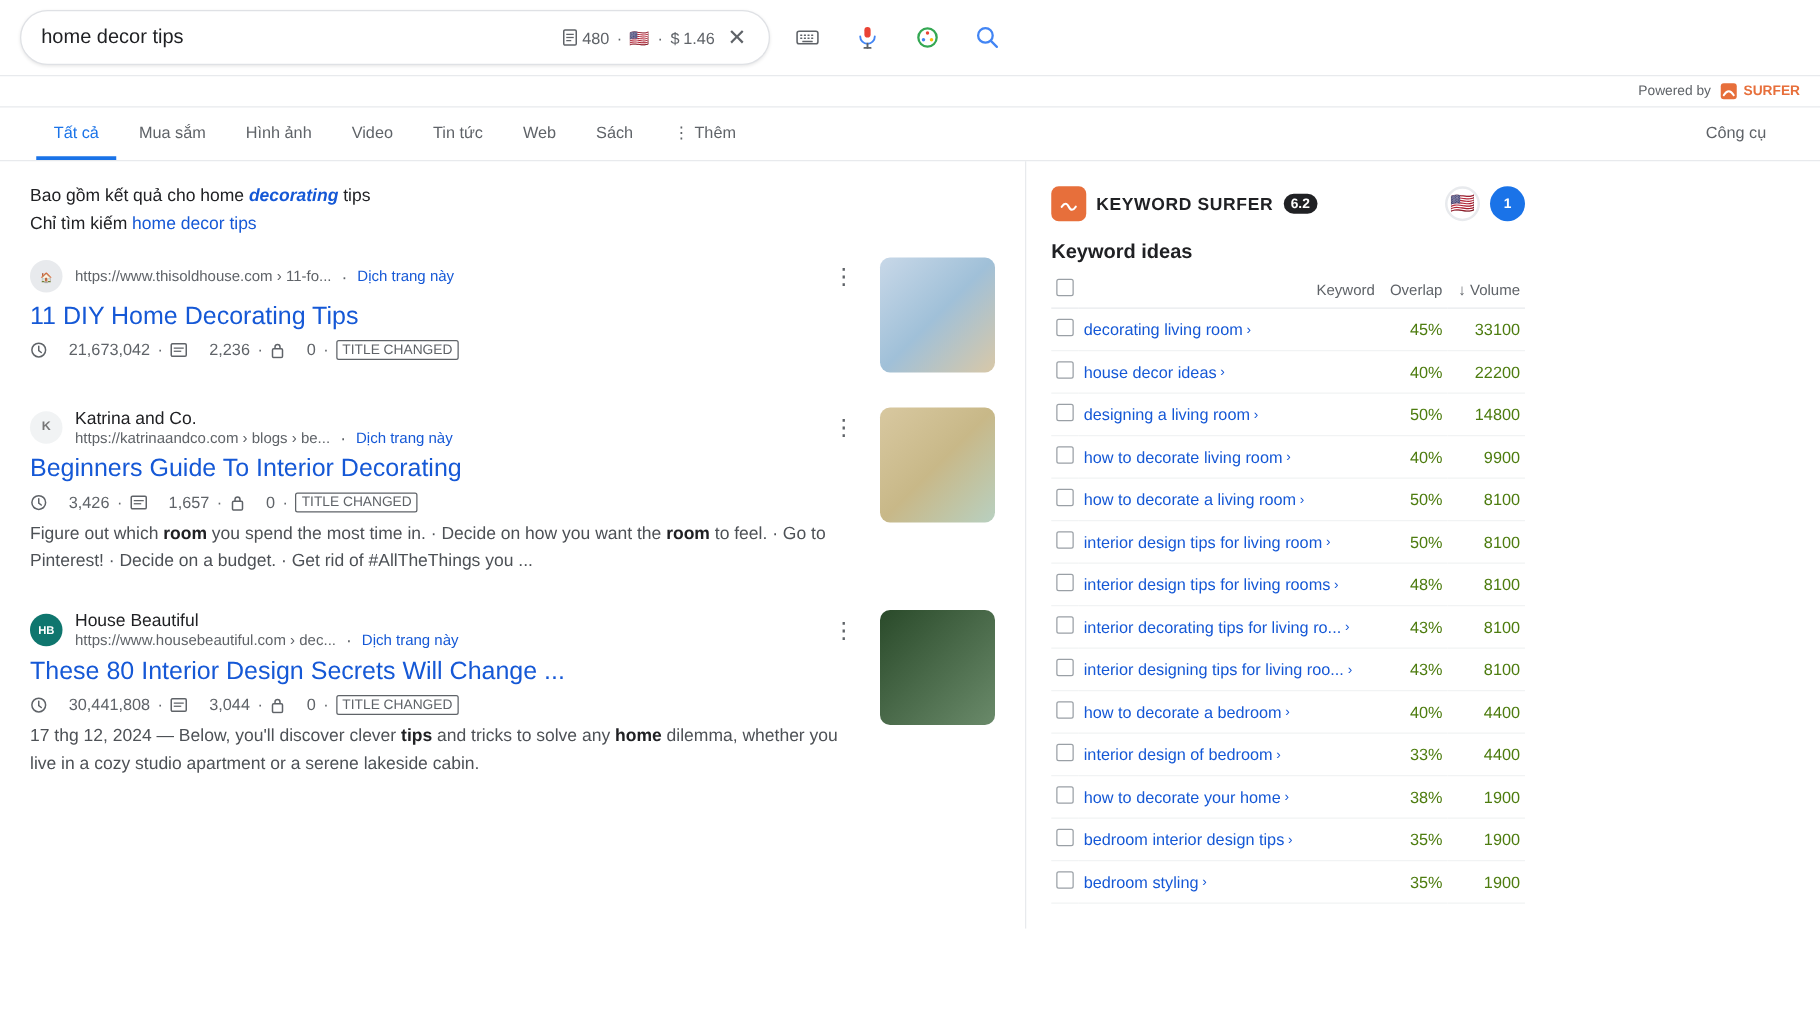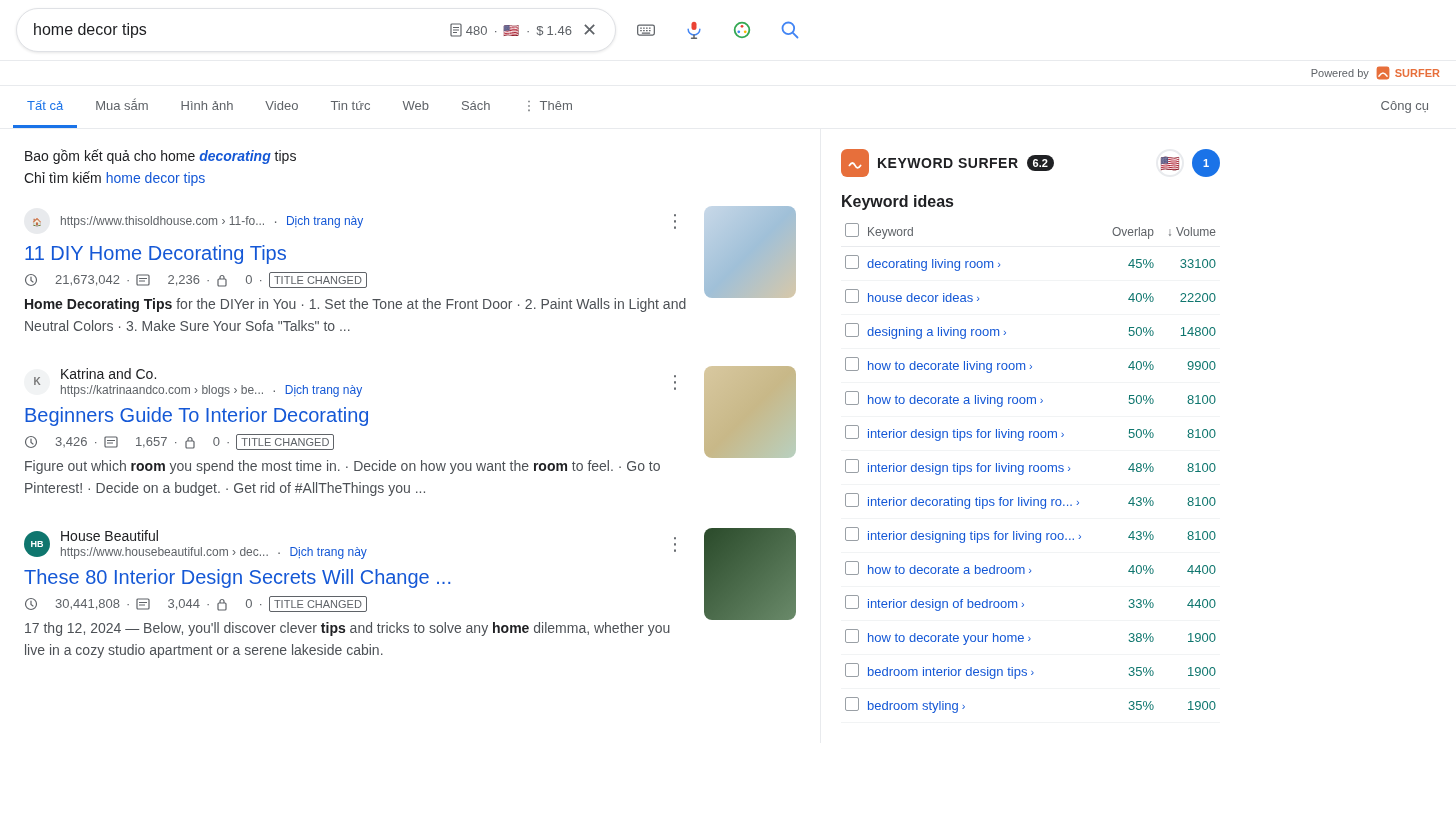--- a/index.html
+++ b/index.html
@@ -82,21 +82,21 @@
       align-items: center;
       gap: 4px;
       font-weight: bold;
       color: #e76f3b;
     }
 
     
     .nav-tabs {
       display: flex;
       align-items: center;
-      padding: 0 13px;
+      padding: 0 29px;
       border-bottom: 1px solid #e8eaed;
       gap: 4px;
     }
     .nav-tab {
       padding: 12px 14px;
       font-size: 13px;
       color: #5f6368;
       cursor: pointer;
       border-bottom: 3px solid transparent;
       text-decoration: none;
@@ -303,31 +303,31 @@
 
     .keyword-table {
       width: 100%;
       border-collapse: collapse;
     }
     .keyword-table th {
       font-size: 12px;
       color: #5f6368;
       font-weight: 500;
       padding: 6px 4px;
-      text-align: left;
+      text-align: right;
       border-bottom: 1px solid #e8eaed;
     }
     .keyword-table th.right { text-align: right; }
     .keyword-table td {
       padding: 8px 4px;
       font-size: 13px;
       border-bottom: 1px solid #f1f3f4;
       vertical-align: middle;
     }
-    .keyword-table td.right { text-align: right; color: #0f766e; }
+    .keyword-table td.right { text-align: right; color: #4d7c0f; }
     .keyword-link {
       color: #1558d6;
       text-decoration: none;
       font-size: 13px;
       display: flex;
       align-items: center;
       gap: 3px;
     }
     .keyword-link .chevron {
       color: #1558d6;
@@ -494,23 +494,20 @@
             <div class="meta-item">
               <svg width="12" height="14" viewBox="0 0 12 14">
                 <rect x="2" y="6" width="8" height="7" rx="1" stroke="#5f6368" stroke-width="1.2" fill="none"></rect>
                 <path d="M4 6V4.5a2 2 0 014 0V6" stroke="#5f6368" stroke-width="1.2" fill="none"></path>
               </svg>
               <span>0</span>
             </div>
             <span class="dot-sep">·</span>
             <span class="title-changed-badge">TITLE CHANGED</span>
           </div>
-          <div class="result-snippet">
-            <strong>Home Decorating Tips</strong> for the DIYer in You · 1. Set the Tone at the Front Door · 2. Paint Walls in Light and Neutral Colors · 3. Make Sure Your Sofa "Talks" to ...
-          </div>
         </div>
         <div class="result-thumbnail thumb-1"></div>
       </div>
     </div>
 
     <div class="result-item">
       <div class="result-with-image">
         <div class="result-content">
           <div class="result-header">
             <div class="site-favicon" style="background:#f1f3f4;color:#777;font-size:10px;">K</div>

